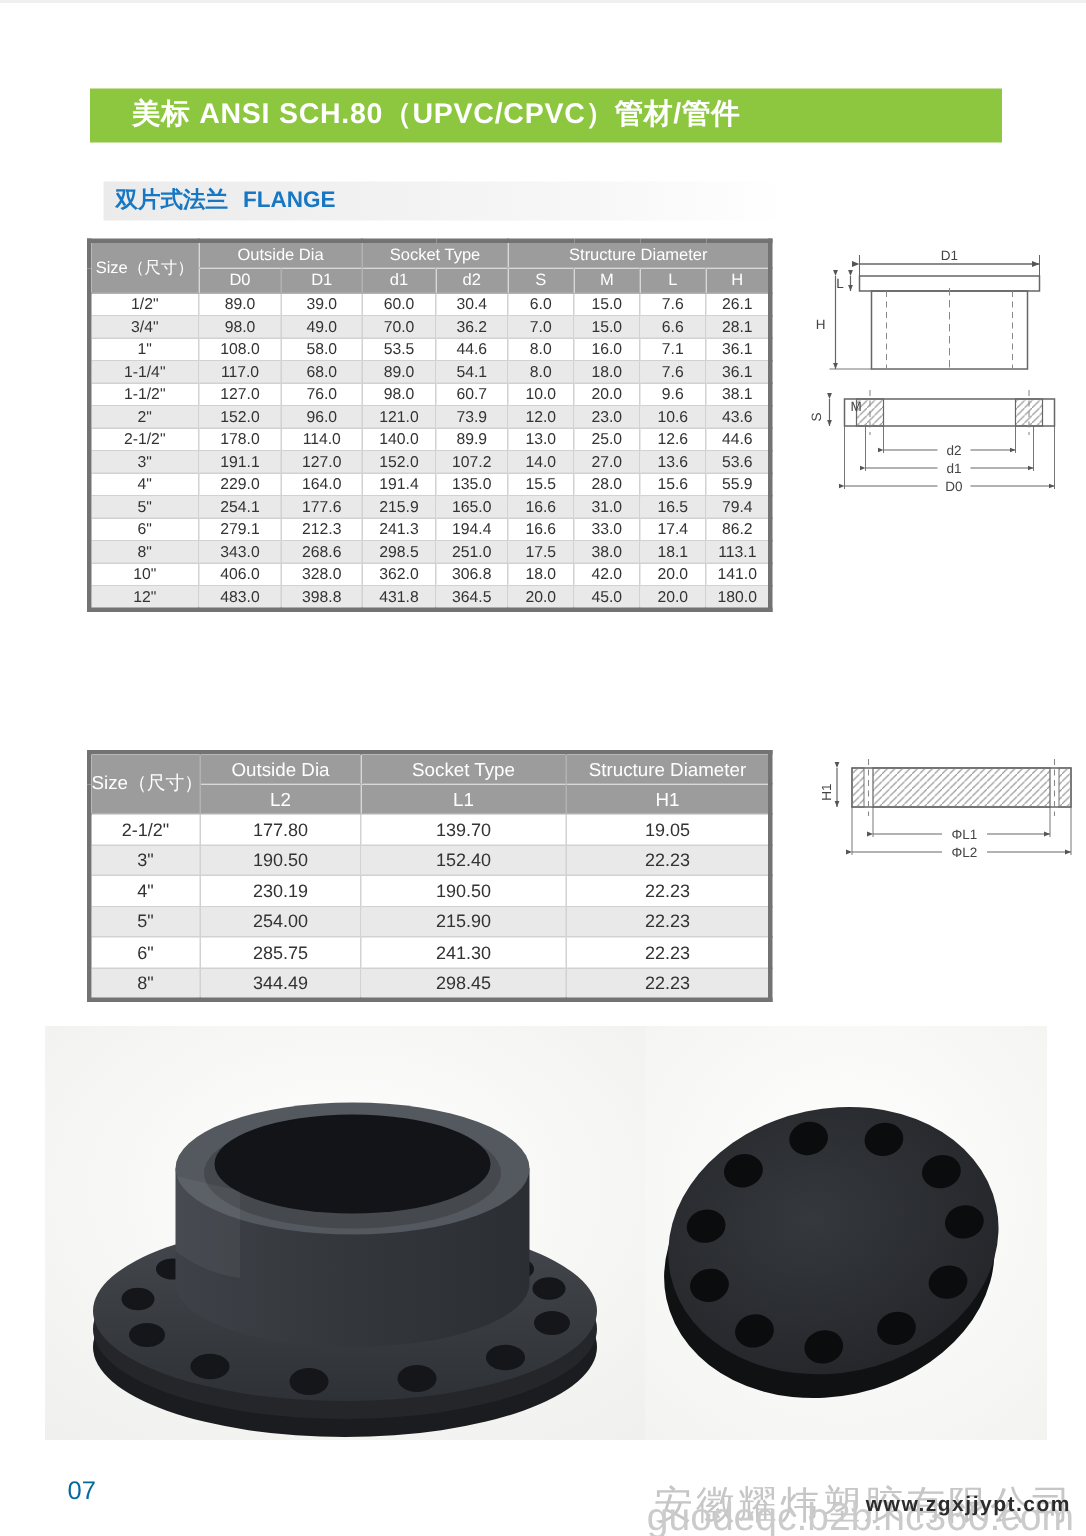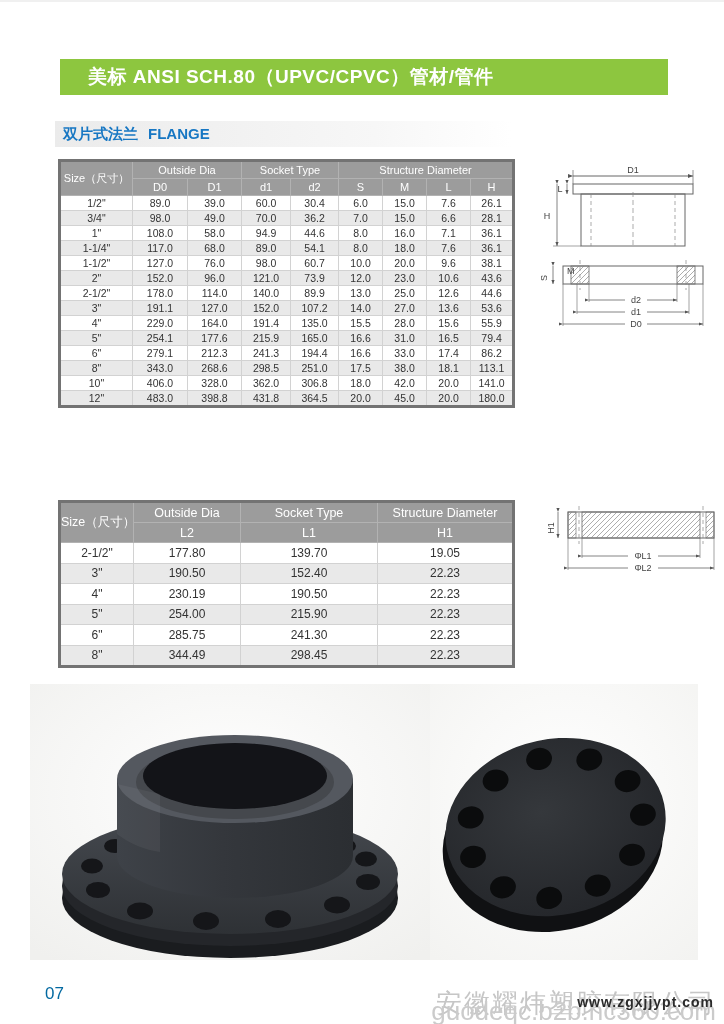--- a/index.html
+++ b/index.html
@@ -5,21 +5,21 @@
   html,body{margin:0;padding:0;background:#ffffff;}
   .page{position:relative;width:724px;height:1024px;background:#ffffff;overflow:hidden;
         font-family:"Liberation Sans",sans-serif;border-top:2px solid #f0f0f0;box-sizing:border-box;}
 
   
   .banner{position:absolute;left:60px;top:57px;width:608px;height:36px;background:#8dc63f;
           color:#ffffff;font-size:19px;font-weight:bold;line-height:36px;padding-left:28px;
           box-sizing:border-box;letter-spacing:.5px;}
 
   
-  .sec-title{position:absolute;left:55px;width:457px;height:26px;line-height:26px;
+  .sec-title{position:absolute;left:69px;width:457px;height:26px;line-height:26px;
              background:linear-gradient(90deg,#ebebeb 0%,#f7f7f7 70%,#ffffff 100%);
              color:#1777c3;font-size:15px;font-weight:bold;padding-left:8px;box-sizing:border-box;}
   .sec-title .en{margin-left:10px;}
   #sec1-title{top:119px;}
   #sec2-title{top:462px;}
 
   
   table{border-collapse:collapse;table-layout:fixed;width:454px;}
   .tbl{position:absolute;left:58px;}
   #table1{top:157px;}
@@ -117,21 +117,21 @@
           <td>36.2</td>
           <td>7.0</td>
           <td>15.0</td>
           <td>6.6</td>
           <td>28.1</td>
         </tr>
         <tr>
           <td>1"</td>
           <td>108.0</td>
           <td>58.0</td>
-          <td>94.9</td>
+          <td>53.5</td>
           <td>44.6</td>
           <td>8.0</td>
           <td>16.0</td>
           <td>7.1</td>
           <td>36.1</td>
         </tr>
         <tr>
           <td>1-1/4"</td>
           <td>117.0</td>
           <td>68.0</td>

